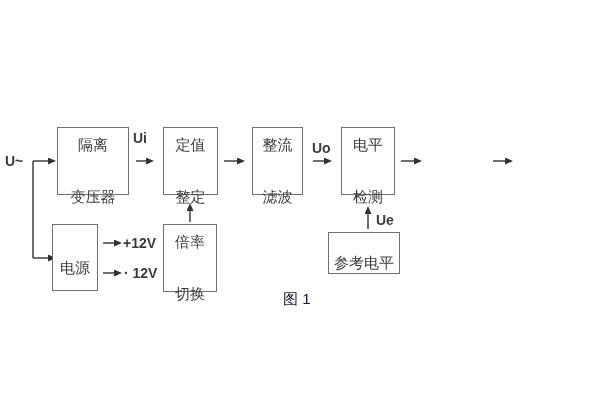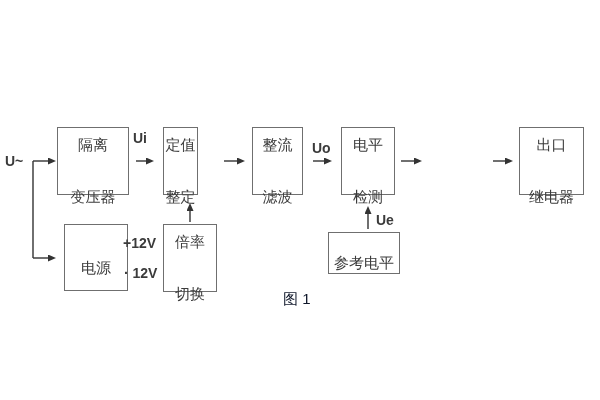--- a/index.html
+++ b/index.html
@@ -69,42 +69,38 @@
       <path d="M103 243 L116 243" marker-end="url(#ah)"></path>
       <path d="M103 273 L116 273" marker-end="url(#ah)"></path>
     </g>
   </svg>
 
   <div class="box" style="left:57px;top:127px;width:72px;height:68px">
     <span>隔离</span>
     <span>变压器</span>
   </div>
 
-  <div class="box" style="left:163px;top:127px;width:35px;height:68px">
+  <div class="box" style="left:163px;top:127px;width:55px;height:68px">
     <span>定值</span>
     <span>整定</span>
   </div>
 
   <div class="box" style="left:252px;top:127px;width:51px;height:68px">
     <span>整流</span>
     <span>滤波</span>
   </div>
 
   <div class="box" style="left:341px;top:127px;width:54px;height:68px">
     <span>电平</span>
     <span>检测</span>
   </div>
 
 
-  <div class="box" style="left:519px;top:127px;width:65px;height:68px">
-    <span>出口</span>
-    <span>继电器</span>
-  </div>
 
-  <div class="box" style="left:64px;top:224px;width:64px;height:67px">
+  <div class="box" style="left:52px;top:224px;width:46px;height:67px">
     <span>电源</span>
   </div>
 
   <div class="box" style="left:163px;top:224px;width:54px;height:68px">
     <span>倍率</span>
     <span>切换</span>
   </div>
 
   <div class="box" style="left:328px;top:232px;width:72px;height:42px">
     <span>参考电平</span>

